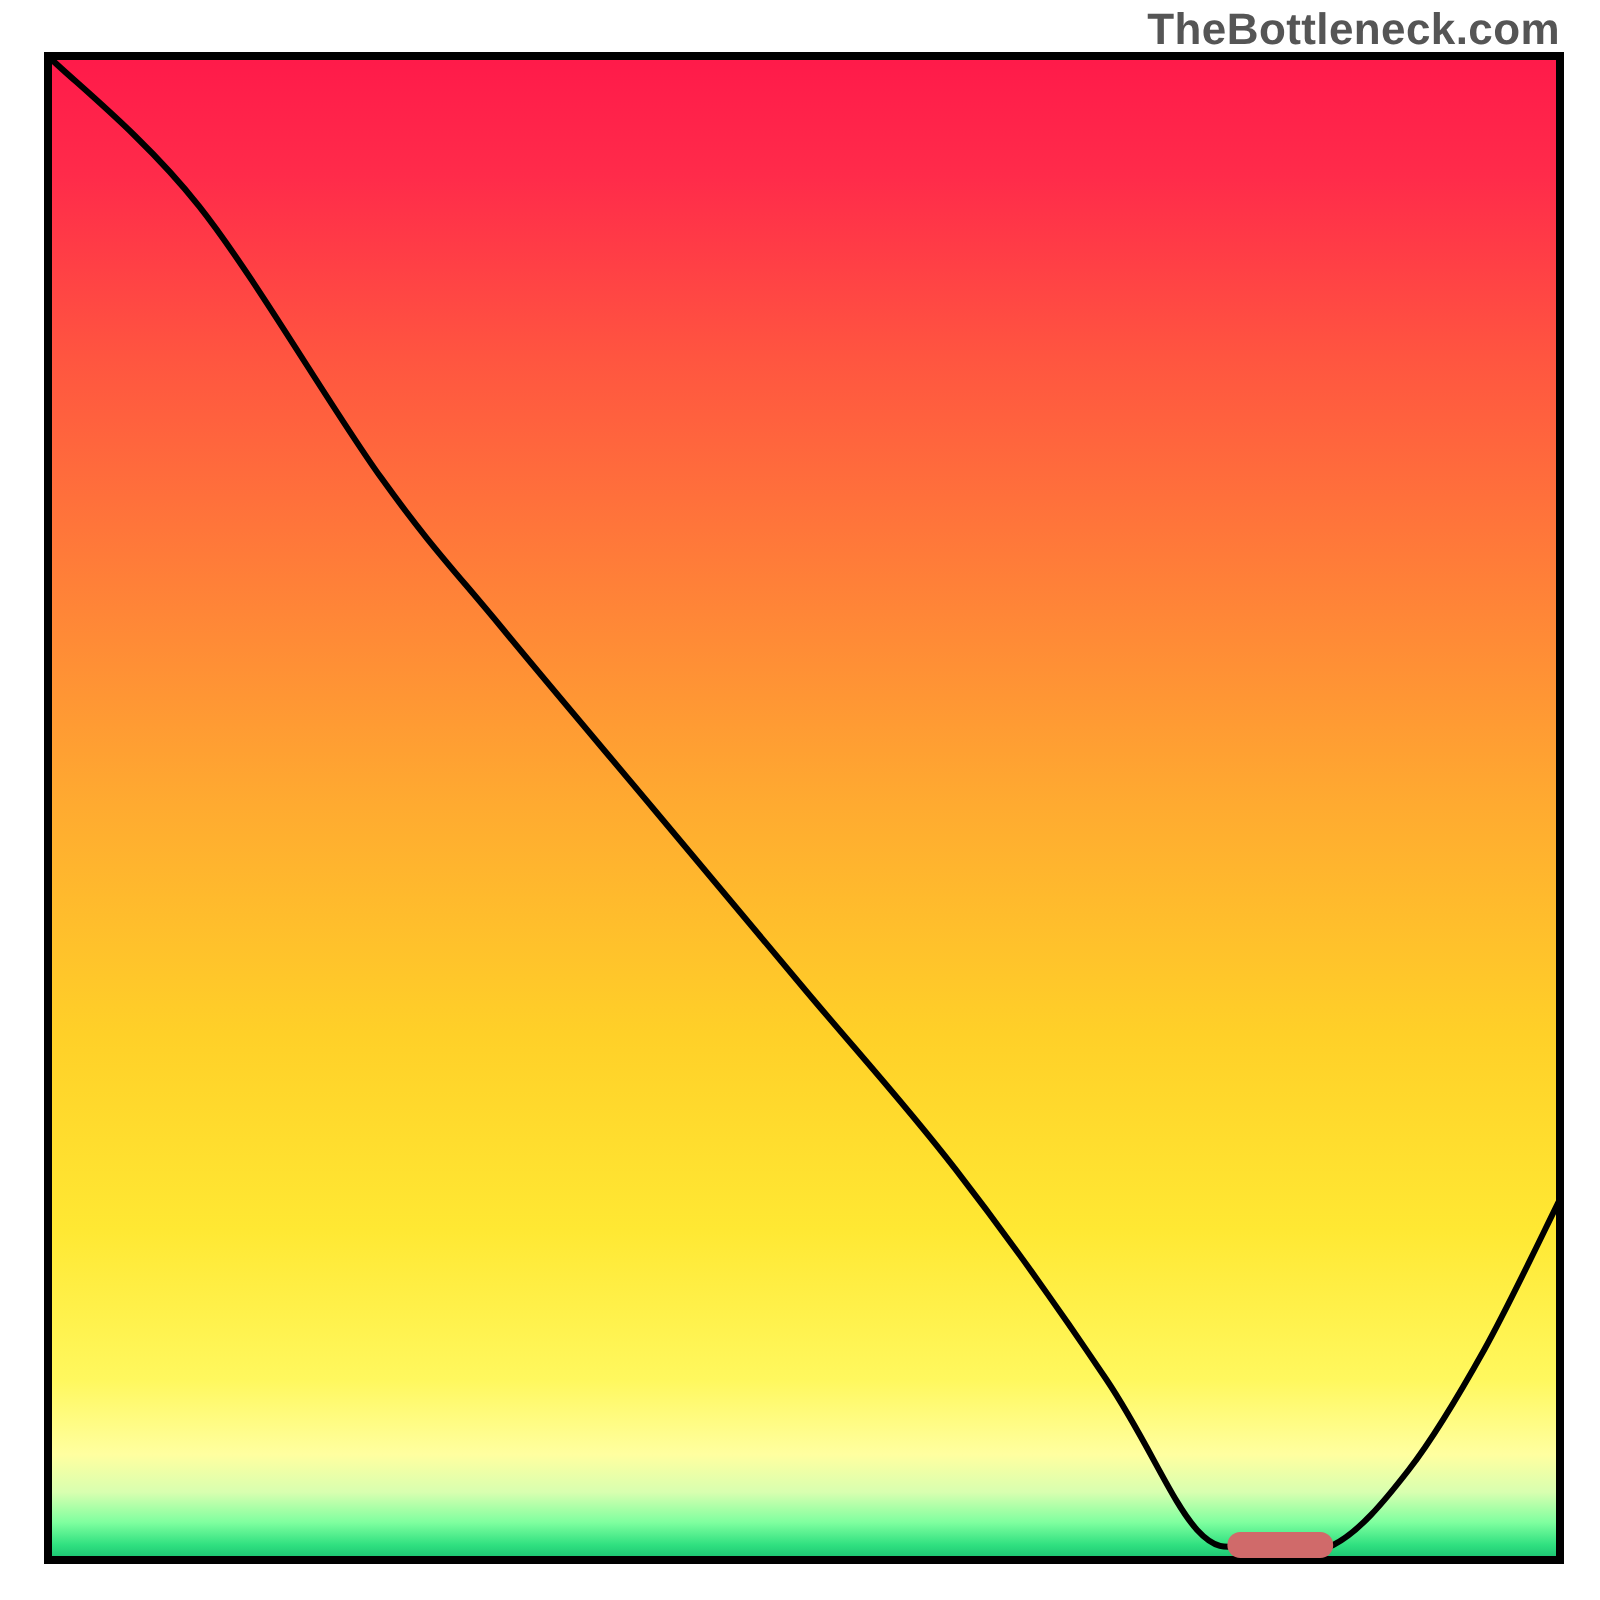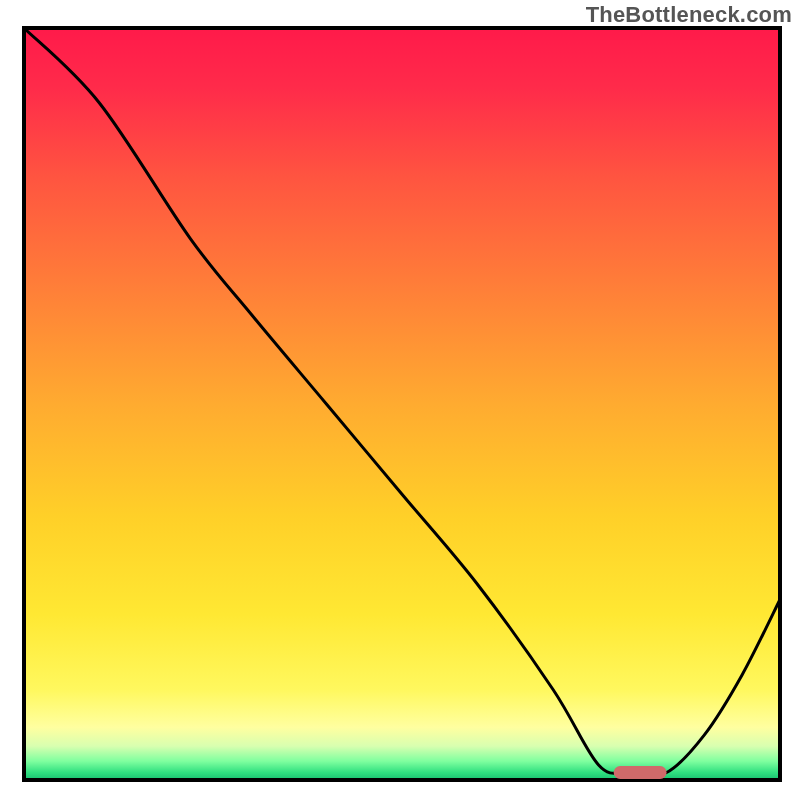--- a/index.html
+++ b/index.html
@@ -11,21 +11,21 @@
     font-family: Arial, Helvetica, sans-serif;
   }
   .container {
     position: relative;
     width: 800px;
     height: 800px;
   }
   .watermark {
     position: absolute;
     top: 2px;
-    right: 8px;
+    right: 20px;
     font-size: 22px;
     font-weight: 600;
     color: #555555;
     letter-spacing: 0.2px;
   }
   svg {
     position: absolute;
     top: 0;
     left: 0;
   }

